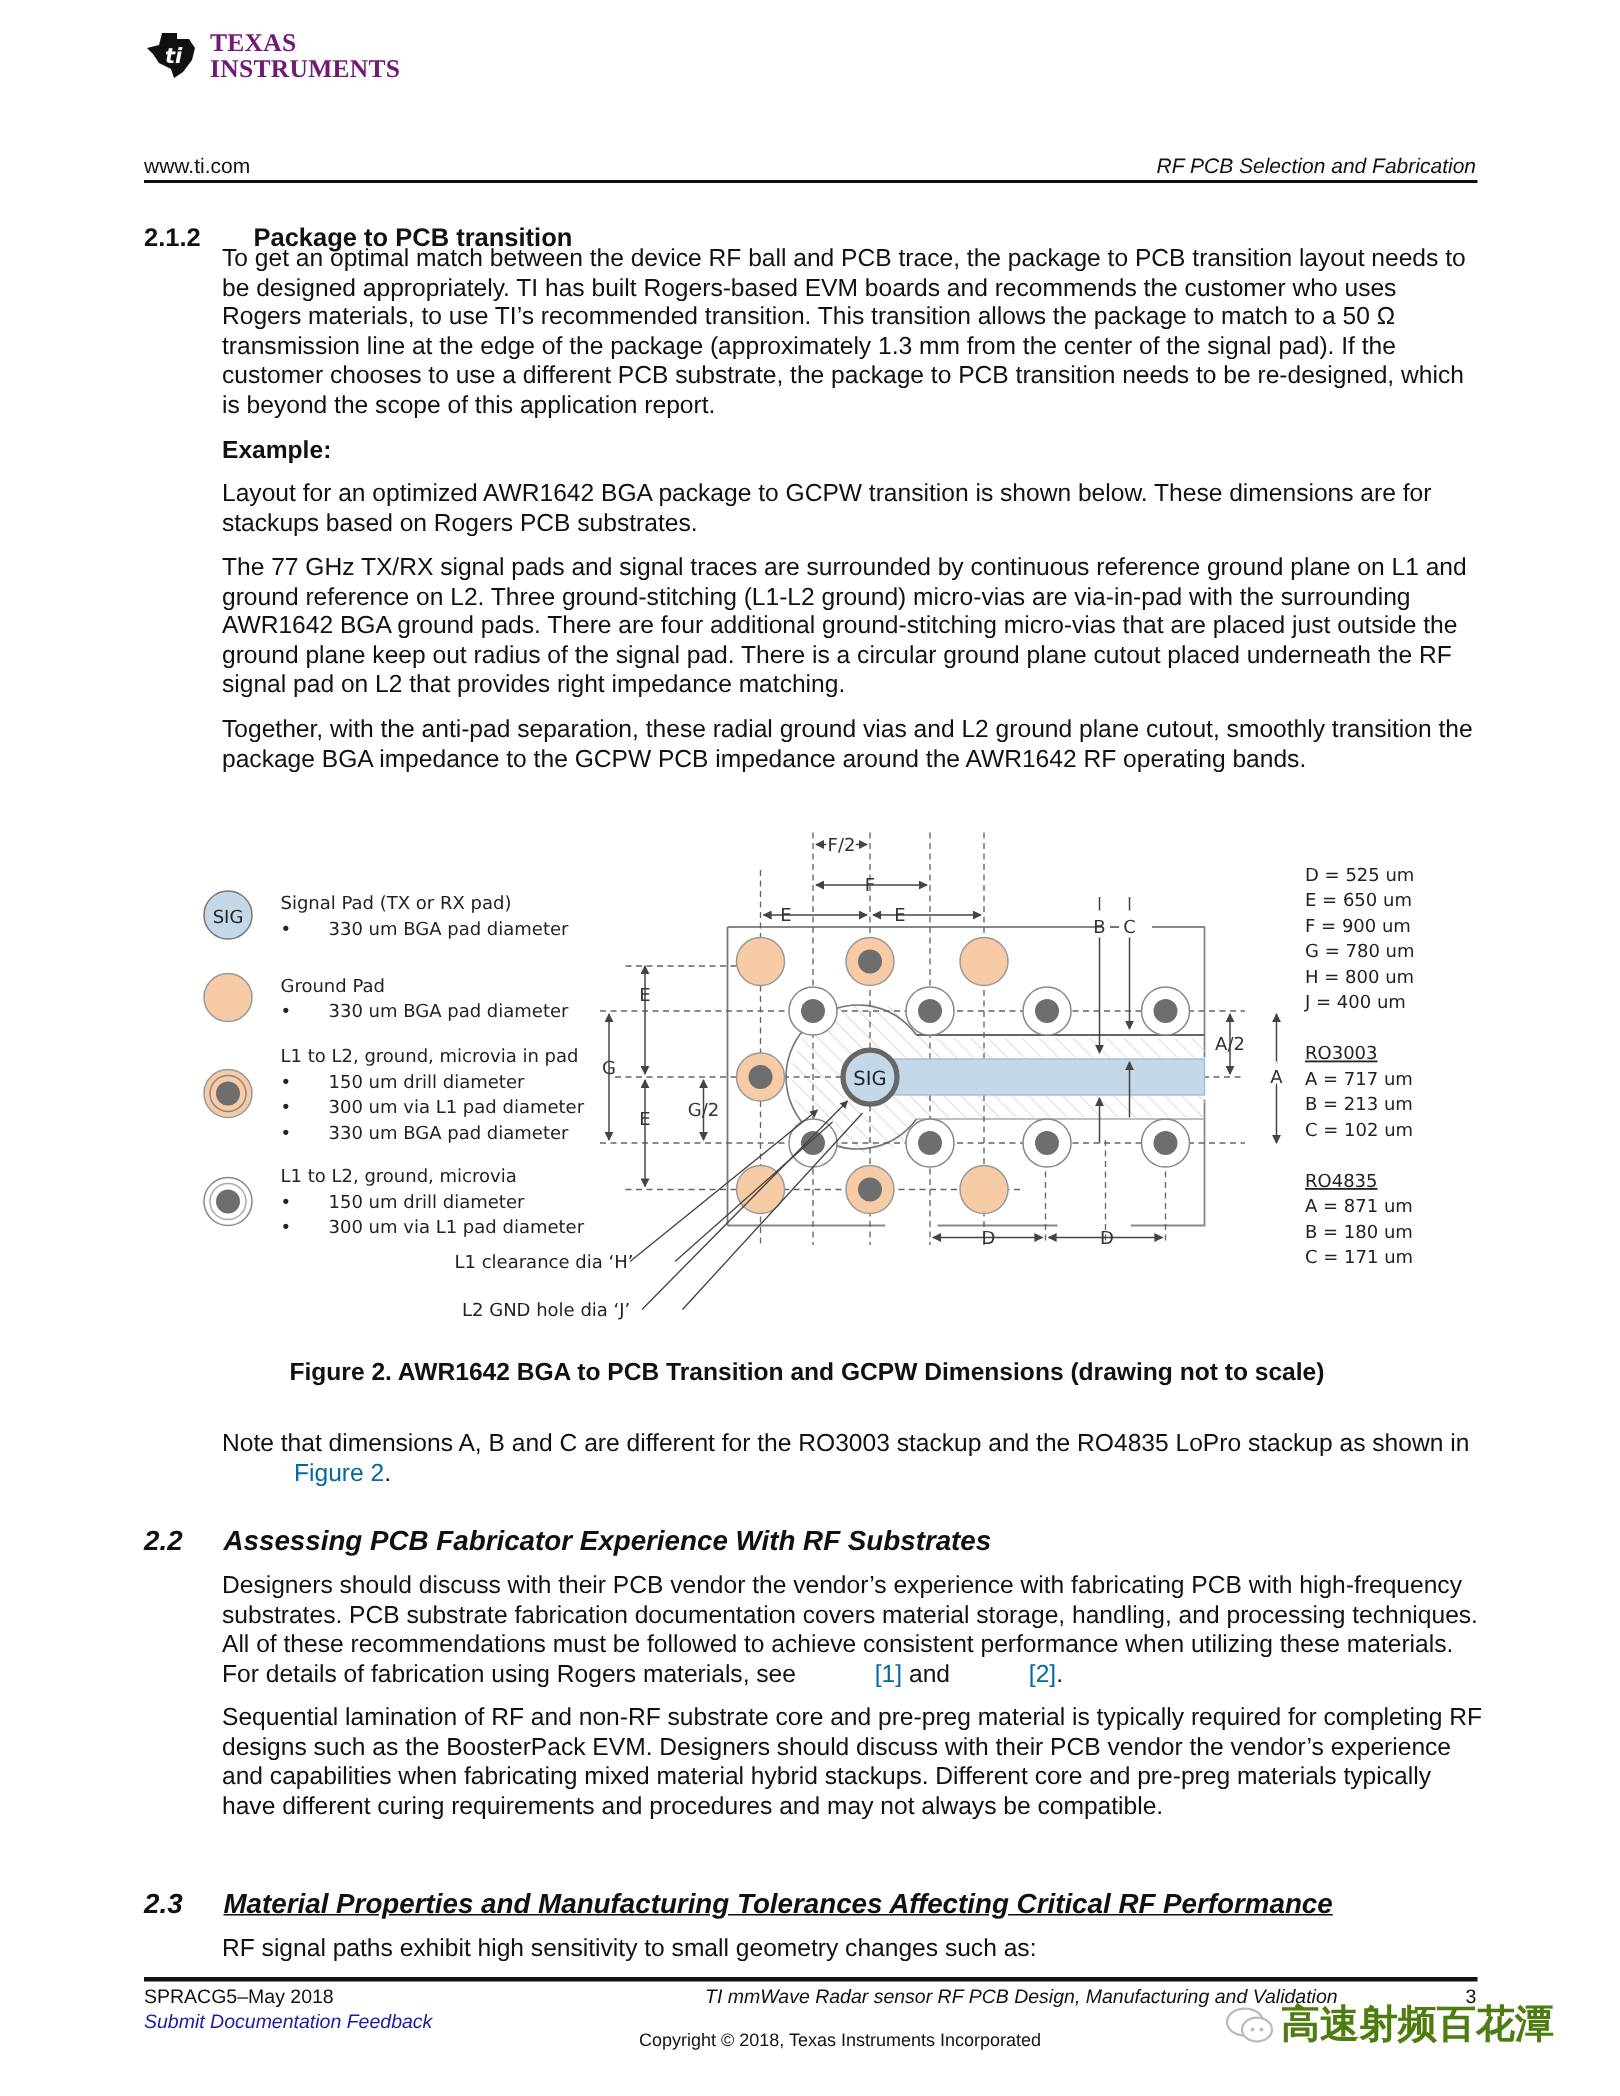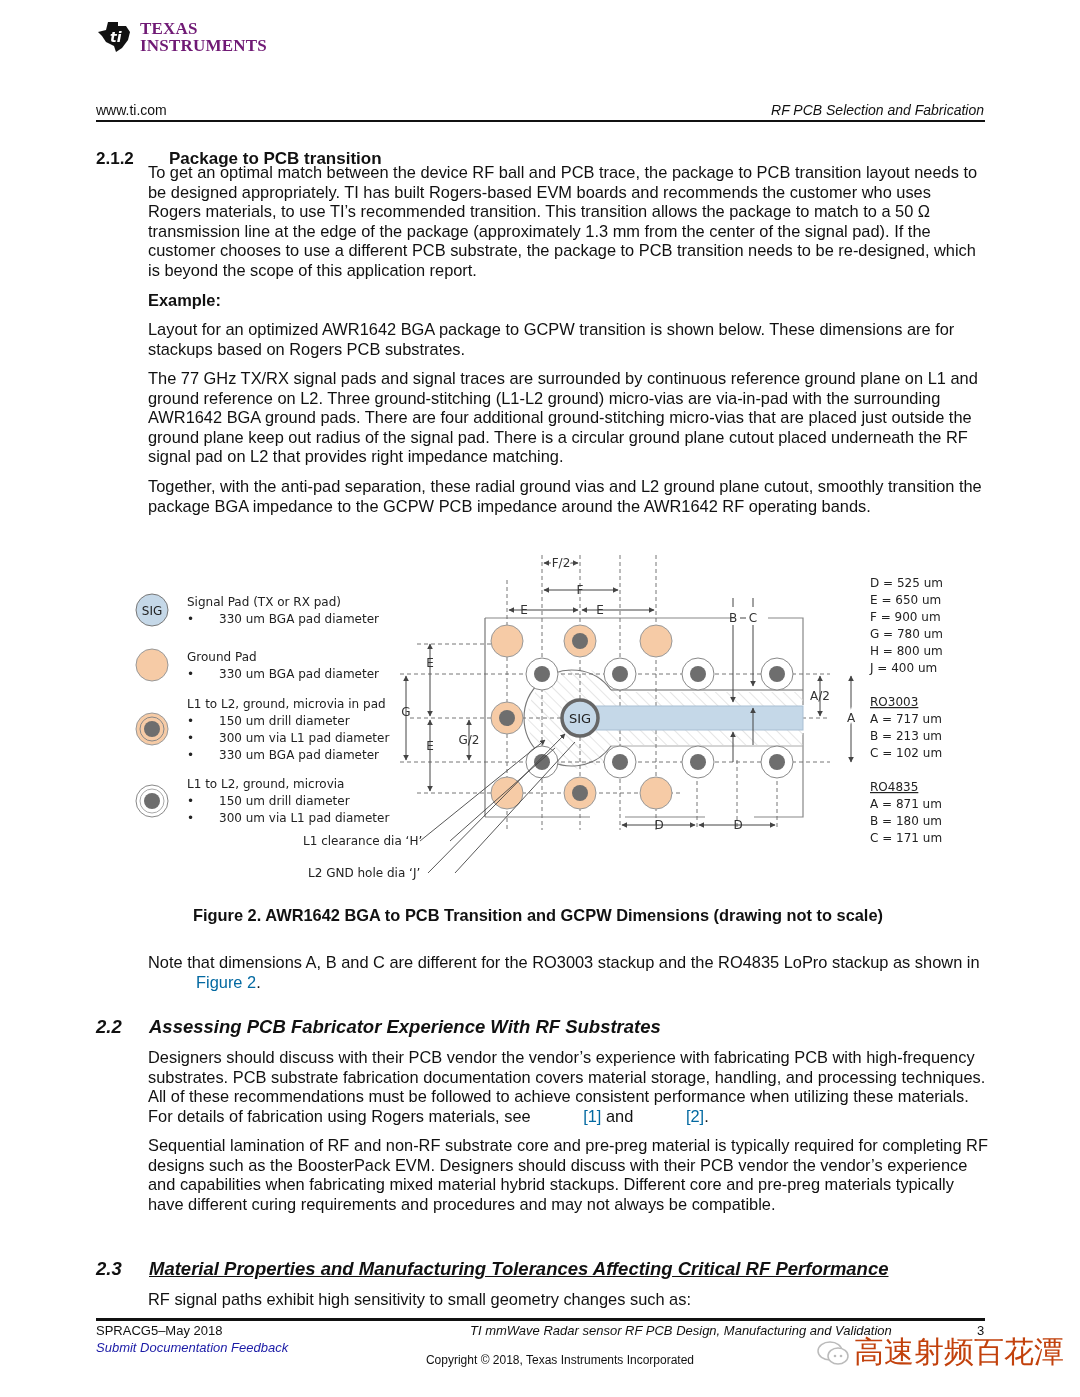--- a/index.html
+++ b/index.html
@@ -12,21 +12,21 @@
   .rule{left:96px;width:889px;height:2px;background:#111;}
   .h3{left:96px;top:133px;font-size:17px;font-weight:bold;margin-top:16px;}
   .h3 .num{display:inline-block;width:73px;}
   .p{left:148px;width:840px;font-size:16.4px;line-height:19.5px;}
   .p.bold{font-weight:bold;}
   .link{color:#0369a1;margin-left:48px;}
   .caption{left:0;width:1076px;text-align:center;top:906px;font-size:16.4px;font-weight:bold;}
   .h2{left:96px;font-size:18.5px;font-weight:bold;font-style:italic;}
   .h2 .num{display:inline-block;width:53px;}
   .foot{font-size:13px;}
-  .watermark{left:816px;top:1332px;font-size:30px;color:#c2410c;display:flex;align-items:center;}
+  .watermark{left:816px;top:1332px;font-size:26px;color:#4d7c0f;display:flex;align-items:center;font-weight:bold;}
   svg text{font-family:"DejaVu Sans",sans-serif;}
 </style>
 </head>
 <body>
 
 <div class="abs logo">
   <svg width="40" height="34" viewBox="0 0 40 34">
     <path d="M2 12 L10 10 L12 2 L22 2 L22 6 L30 6 L34 12 L32 20 L26 28 L20 32 L18 26 L10 22 L6 16 Z" fill="#111"></path>
     <text x="14" y="22" font-size="14" font-weight="bold" fill="#fff" font-style="italic">ti</text>
   </svg>

